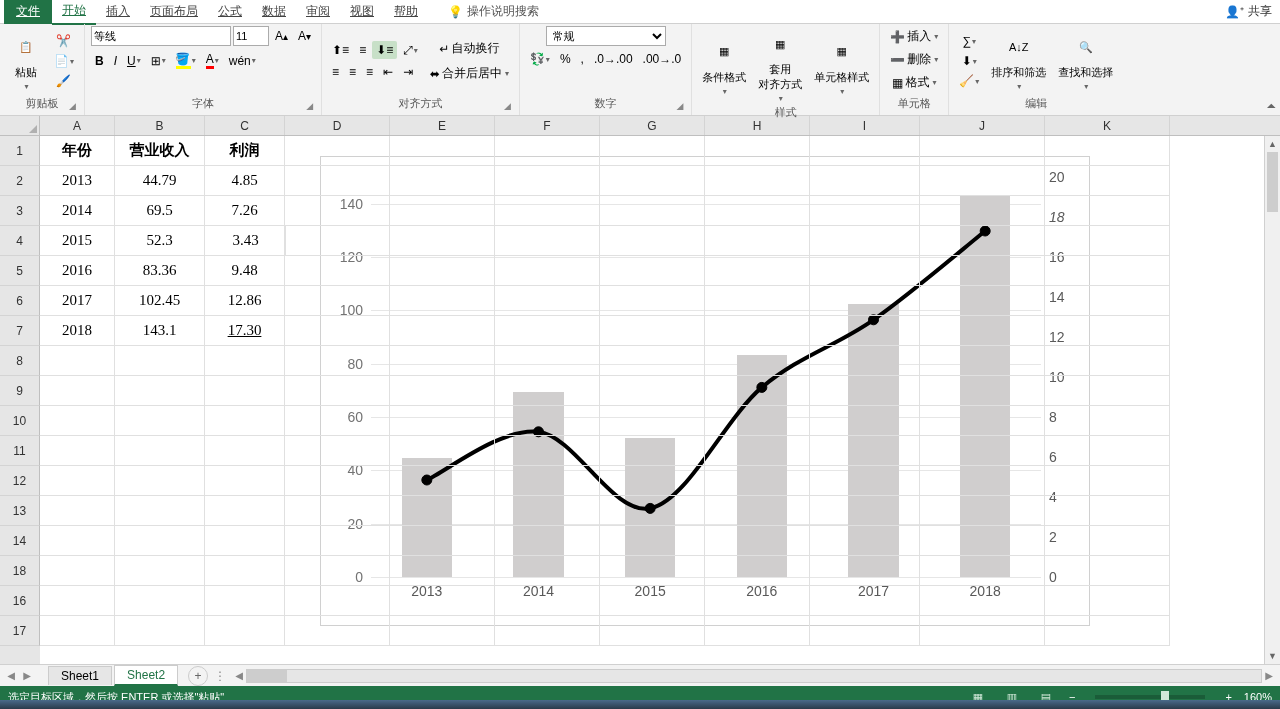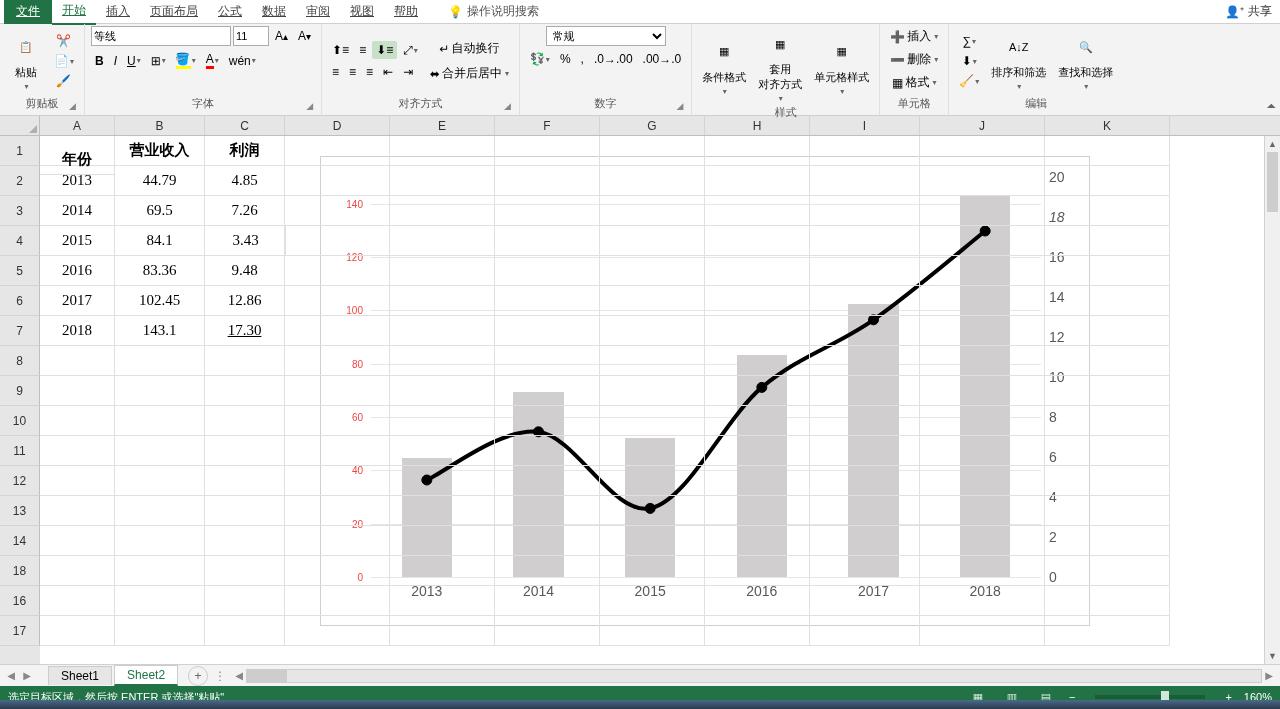--- a/index.html
+++ b/index.html
@@ -42,21 +42,21 @@
   .rh { height: 30px; border-bottom:1px solid #d4d4d4; border-right:1px solid #bfbfbf; text-align:center; line-height:30px; color:#333;}
   .cells-area { position:relative; flex:1; }
   .cell { position:absolute; border-right:1px solid #e0e0e0; border-bottom:1px solid #e0e0e0; padding:0 4px; display:flex; align-items:center; overflow:hidden; font-size:15px; font-family: "SimSun", serif;}
   .cell.header { font-weight:bold; justify-content:center; }
   .cell.num { justify-content:center; }
   
   
   .chart-box { position:absolute; left:280px; top:20px; width:770px; height:470px; background:#fff; border:1px solid #d0d0d0; }
   .chart-inner { position:absolute; left:50px; right:50px; top:20px; bottom:50px; }
   .plot { position:absolute; inset:0; }
-  .y-tick-l { position:absolute; right:100%; transform:translateY(50%); font-size:10px; color:#ef4444; padding-right:8px;}
+  .y-tick-l { position:absolute; right:100%; transform:translateY(50%); font-size:14px; color:#737373; padding-right:8px;}
   .y-tick-r { position:absolute; left:100%; transform:translateY(50%); font-size:14px; color:#595959; padding-left:8px;}
   .x-tick { position:absolute; top:100%; transform:translateX(-50%); font-size:14px; color:#595959; padding-top:6px;}
   .gridline { position:absolute; left:0; right:0; height:1px; background:#e6e6e6;}
   .bar { position:absolute; background:#d0cece; bottom:0;}
   
   
   .sheet-bar { display:flex; align-items:center; height:22px; background:#f3f3f3; border-top:1px solid #d0d0d0; padding-left:4px; gap:2px;}
   .nav-arrow { width:14px; text-align:center; color:#888; cursor:pointer; font-size:10px;}
   .sheet-tab { padding:2px 12px; background:#e6e6e6; border:1px solid #ccc; border-bottom:none; font-size:12px; cursor:pointer;}
   .sheet-tab.active { background:#fff; border-bottom:2px solid #217346; color:#217346;}
@@ -551,31 +551,31 @@
       <div class="cell" style="left: 75px; top: 480px; width: 90px; height: 30px;"></div>
       <div class="cell" style="left: 165px; top: 480px; width: 80px; height: 30px;"></div>
       <div class="cell" style="left: 245px; top: 480px; width: 105px; height: 30px;"></div>
       <div class="cell" style="left: 350px; top: 480px; width: 105px; height: 30px;"></div>
       <div class="cell" style="left: 455px; top: 480px; width: 105px; height: 30px;"></div>
       <div class="cell" style="left: 560px; top: 480px; width: 105px; height: 30px;"></div>
       <div class="cell" style="left: 665px; top: 480px; width: 105px; height: 30px;"></div>
       <div class="cell" style="left: 770px; top: 480px; width: 110px; height: 30px;"></div>
       <div class="cell" style="left: 880px; top: 480px; width: 125px; height: 30px;"></div>
       <div class="cell" style="left: 1005px; top: 480px; width: 125px; height: 30px;"></div>
-      <div class="cell header" style="left: 0px; top: 9px; width: 75px; height: 30px;">年份</div>
+      <div class="cell header" style="left: 0px; top: 0px; width: 75px; height: 30px;">年份</div>
       <div class="cell header" style="left: 75px; top: 0px; width: 90px; height: 30px;">营业收入</div>
       <div class="cell header" style="left: 165px; top: 0px; width: 80px; height: 30px;">利润</div>
       <div class="cell num" style="left: 0px; top: 30px; width: 75px; height: 30px;">2013</div>
       <div class="cell num" style="left: 75px; top: 30px; width: 90px; height: 30px;">44.79</div>
       <div class="cell num" style="left: 165px; top: 30px; width: 80px; height: 30px;">4.85</div>
       <div class="cell num" style="left: 0px; top: 60px; width: 75px; height: 30px;">2014</div>
       <div class="cell num" style="left: 75px; top: 60px; width: 90px; height: 30px;">69.5</div>
       <div class="cell num" style="left: 165px; top: 60px; width: 80px; height: 30px;">7.26</div>
       <div class="cell num" style="left: 0px; top: 90px; width: 75px; height: 30px;">2015</div>
-      <div class="cell num" style="left: 75px; top: 90px; width: 90px; height: 30px;">84.1</div>
+      <div class="cell num" style="left: 75px; top: 90px; width: 90px; height: 30px;">52.3</div>
       <div class="cell num" style="left: 166px; top: 90px; width: 80px; height: 30px;">3.43</div>
       <div class="cell num" style="left: 0px; top: 120px; width: 75px; height: 30px;">2016</div>
       <div class="cell num" style="left: 75px; top: 120px; width: 90px; height: 30px;">83.36</div>
       <div class="cell num" style="left: 165px; top: 120px; width: 80px; height: 30px;">9.48</div>
       <div class="cell num" style="left: 0px; top: 150px; width: 75px; height: 30px;">2017</div>
       <div class="cell num" style="left: 75px; top: 150px; width: 90px; height: 30px;">102.45</div>
       <div class="cell num" style="left: 165px; top: 150px; width: 80px; height: 30px;">12.86</div>
       <div class="cell num" style="left: 0px; top: 180px; width: 75px; height: 30px;">2018</div>
       <div class="cell num" style="left: 75px; top: 180px; width: 90px; height: 30px;">143.1</div>
       <div class="cell num" style="left: 165px; top: 180px; width: 80px; height: 30px; text-decoration: underline;">17.30</div>

